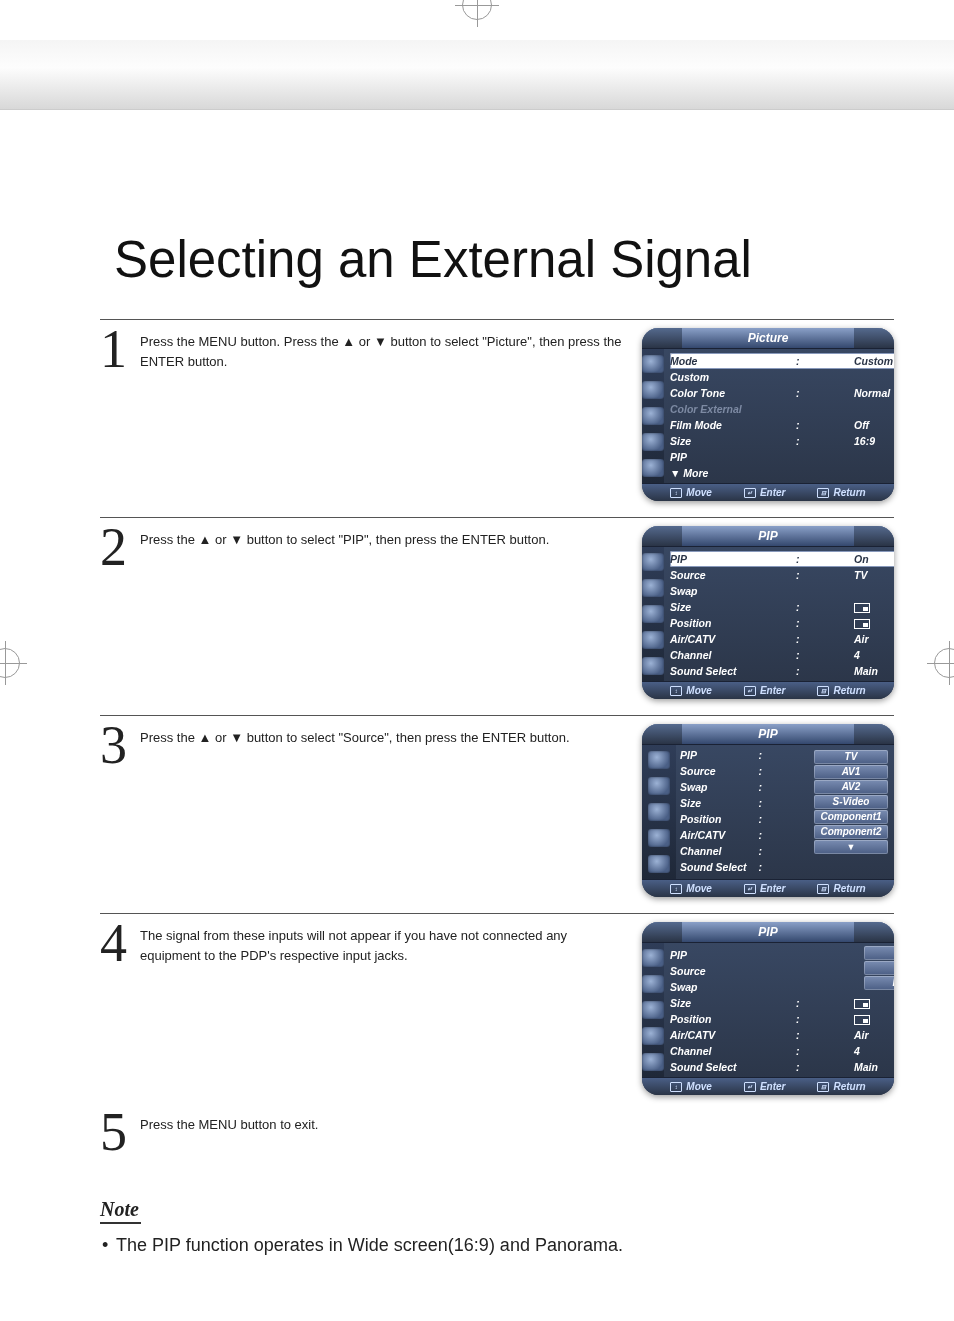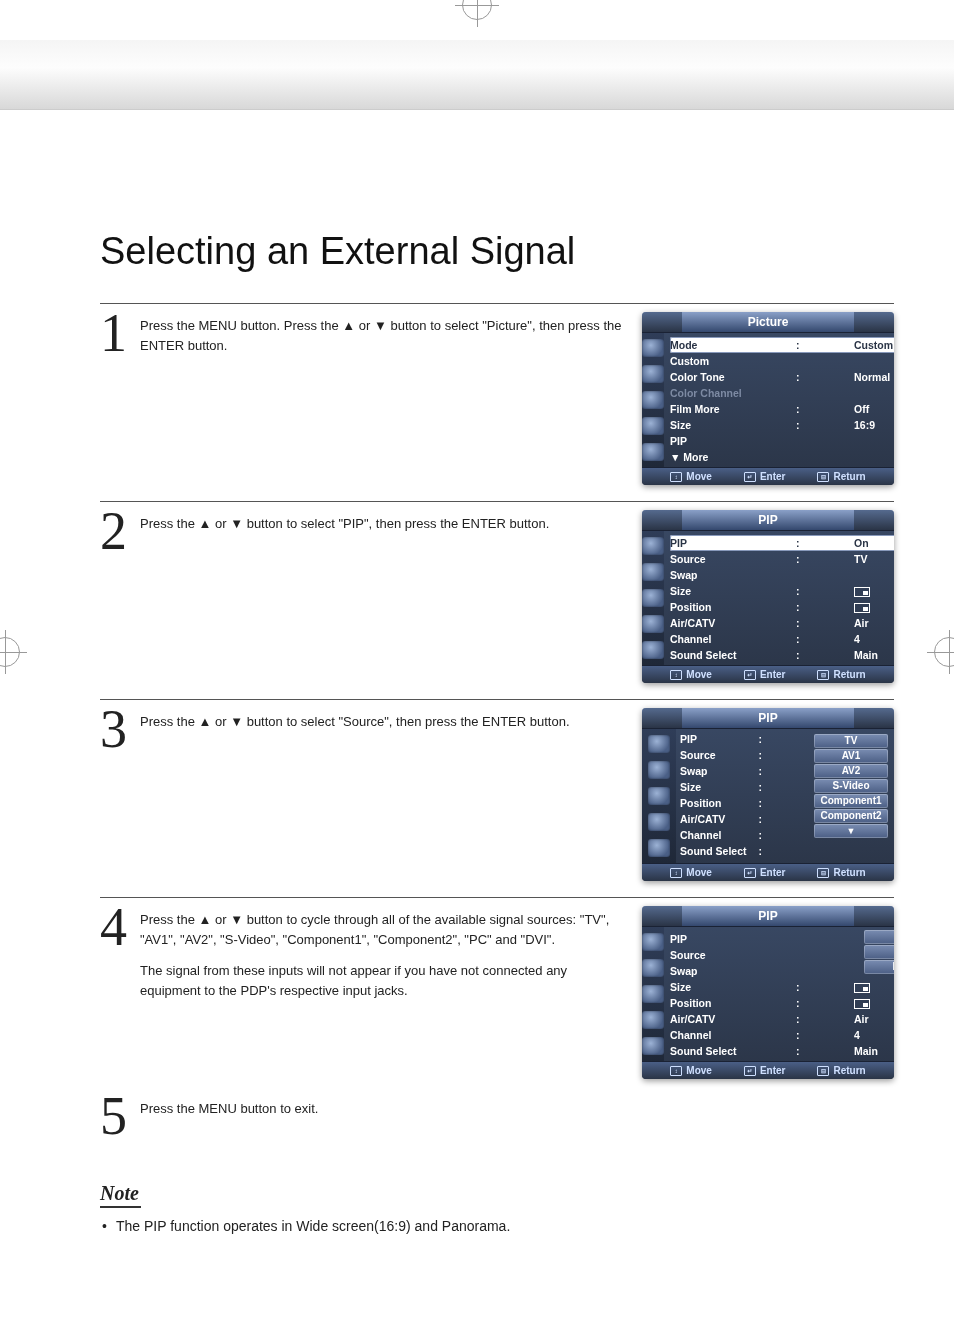--- a/index.html
+++ b/index.html
@@ -17,24 +17,25 @@
   }
   .top-band {
     height: 70px;
     background: linear-gradient(to bottom, #f5f5f5 0%, #fdfdfd 40%, #d8d8d8 100%);
     margin: 0 -60px 120px -100px;
     border-bottom: 1px solid #ccc;
   }
   h1.title {
     font-family: "Arial Narrow", Arial, sans-serif;
     font-weight: 400;
-    font-size: 38px;
+    font-size: 51px;
     letter-spacing: 0px;
     margin-bottom: 30px;
     color: #111;
+    margin-left: 14px;
   }
   .intro {
     font-size: 14px;
     margin-bottom: 25px;
   }
   .step-block {
     border-top: 1px solid #555;
     padding: 8px 0 16px 0;
     display: flex;
     align-items: flex-start;
@@ -59,23 +60,24 @@
     line-height: 1.5;
     padding-top: 4px;
   }
   .step-text p + p { margin-top: 12px; }
   .osd {
     width: 252px;
     flex-shrink: 0;
     font-size: 11px;
     color: #fff;
     background: linear-gradient(to bottom, #3a4a66 0%, #2a3446 100%);
-    border-radius: 4px;
+    border-radius: 16px;
     overflow: hidden;
     box-shadow: 0 2px 6px rgba(0,0,0,.4);
+    font-style: italic;
   }
   .osd-title-bar {
     background: linear-gradient(to bottom, #8aa0c8 0%, #34486e 100%);
     text-align: center;
     font-weight: bold;
     font-size: 12px;
     padding: 3px 0;
     border-bottom: 1px solid #1a2234;
     position: relative;
   }
@@ -174,21 +176,21 @@
     font-style: italic;
     font-weight: bold;
     font-size: 20px;
     border-bottom: 2px solid #333;
     display: inline-block;
     padding: 0 2px 1px 0;
     margin-bottom: 8px;
   }
   .note-section ul {
     list-style: none;
-    font-size: 14px;
+    font-size: 18px;
     line-height: 1.5;
   }
   .note-section li {
     position: relative;
     padding-left: 16px;
     margin-bottom: 6px;
   }
   .note-section li::before {
     content: "•";
     position: absolute;
@@ -246,27 +248,27 @@
               <span class="value"></span>
               <span class="arrow">▶</span>
             </div>
             <div class="osd-row">
               <span class="label">Color Tone</span>
               <span class="colon">:</span>
               <span class="value">Normal</span>
               <span class="arrow">▶</span>
             </div>
             <div class="osd-row dim">
-              <span class="label">Color Channel</span>
+              <span class="label">Color External</span>
               <span class="colon"></span>
               <span class="value"></span>
               <span class="arrow">▶</span>
             </div>
             <div class="osd-row">
-              <span class="label">Film More</span>
+              <span class="label">Film Mode</span>
               <span class="colon">:</span>
               <span class="value">Off</span>
               <span class="arrow">▶</span>
             </div>
             <div class="osd-row">
               <span class="label">Size</span>
               <span class="colon">:</span>
               <span class="value">16:9</span>
               <span class="arrow">▶</span>
             </div>
@@ -434,22 +436,20 @@
             <span>Return</span>
           </span>
       </div>
     </div>
   </div>
 
   <div class="step-block">
     <div class="step-left">
       <div class="step-num">4</div>
       <div class="step-text">
-        <p>Press the ▲ or ▼ button to cycle through all of the available signal sources:
-"TV", "AV1", "AV2", "S-Video", "Component1", "Component2", "PC" and "DVI".</p>
         <p>The signal from these inputs will not appear if you have not connected any equipment to the PDP's respective input jacks.</p>
       </div>
     </div>
     <div class="osd">
       <div class="osd-title-bar"><span>PIP</span></div>
       <div class="osd-body">
         <div class="osd-icons">
           <div class="ic"></div>
           <div class="ic"></div>
           <div class="ic"></div>

